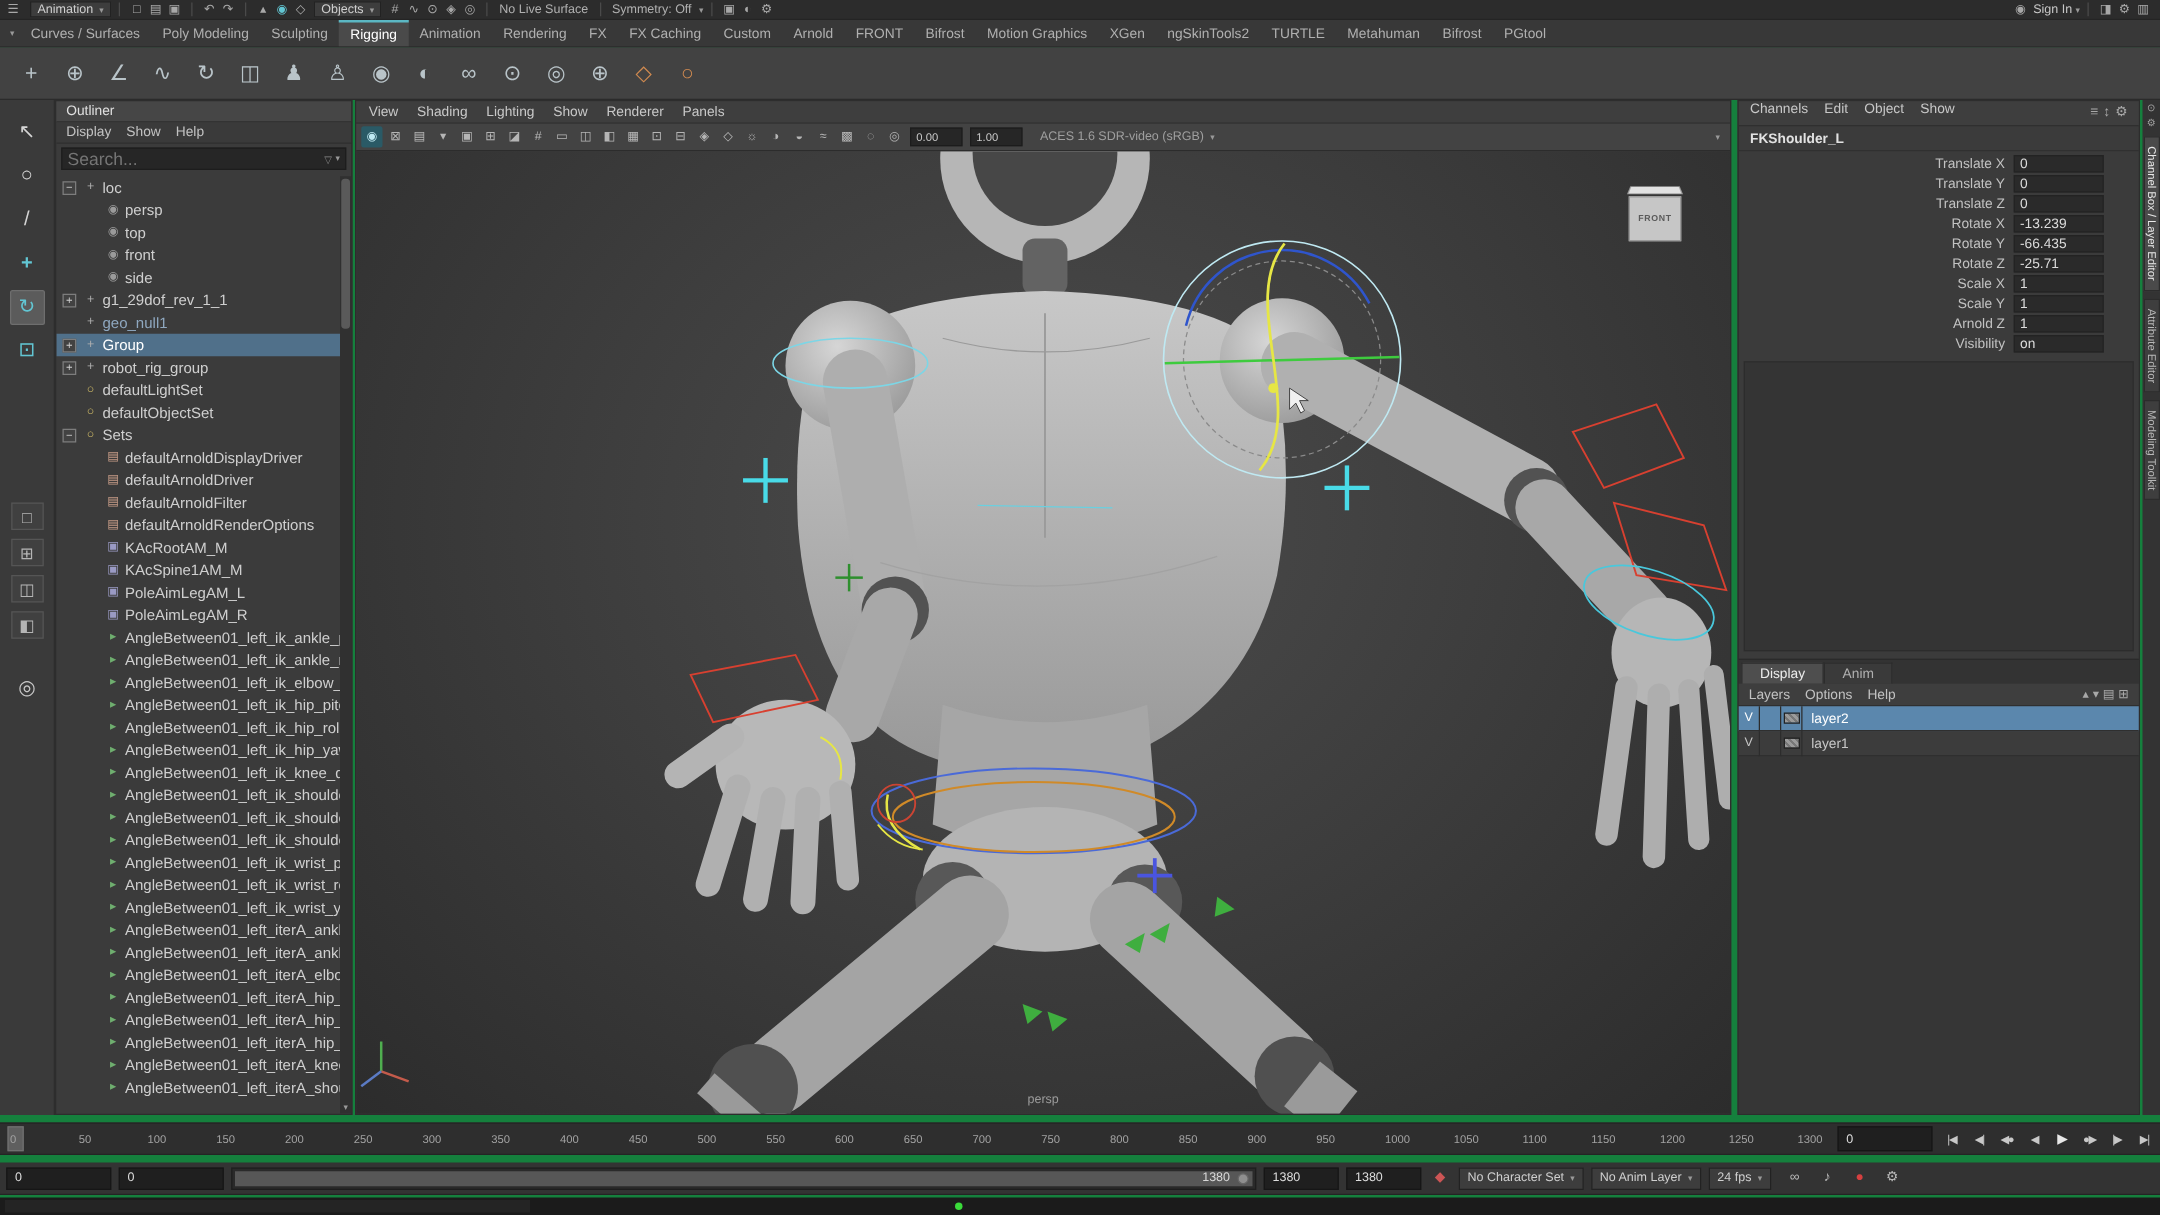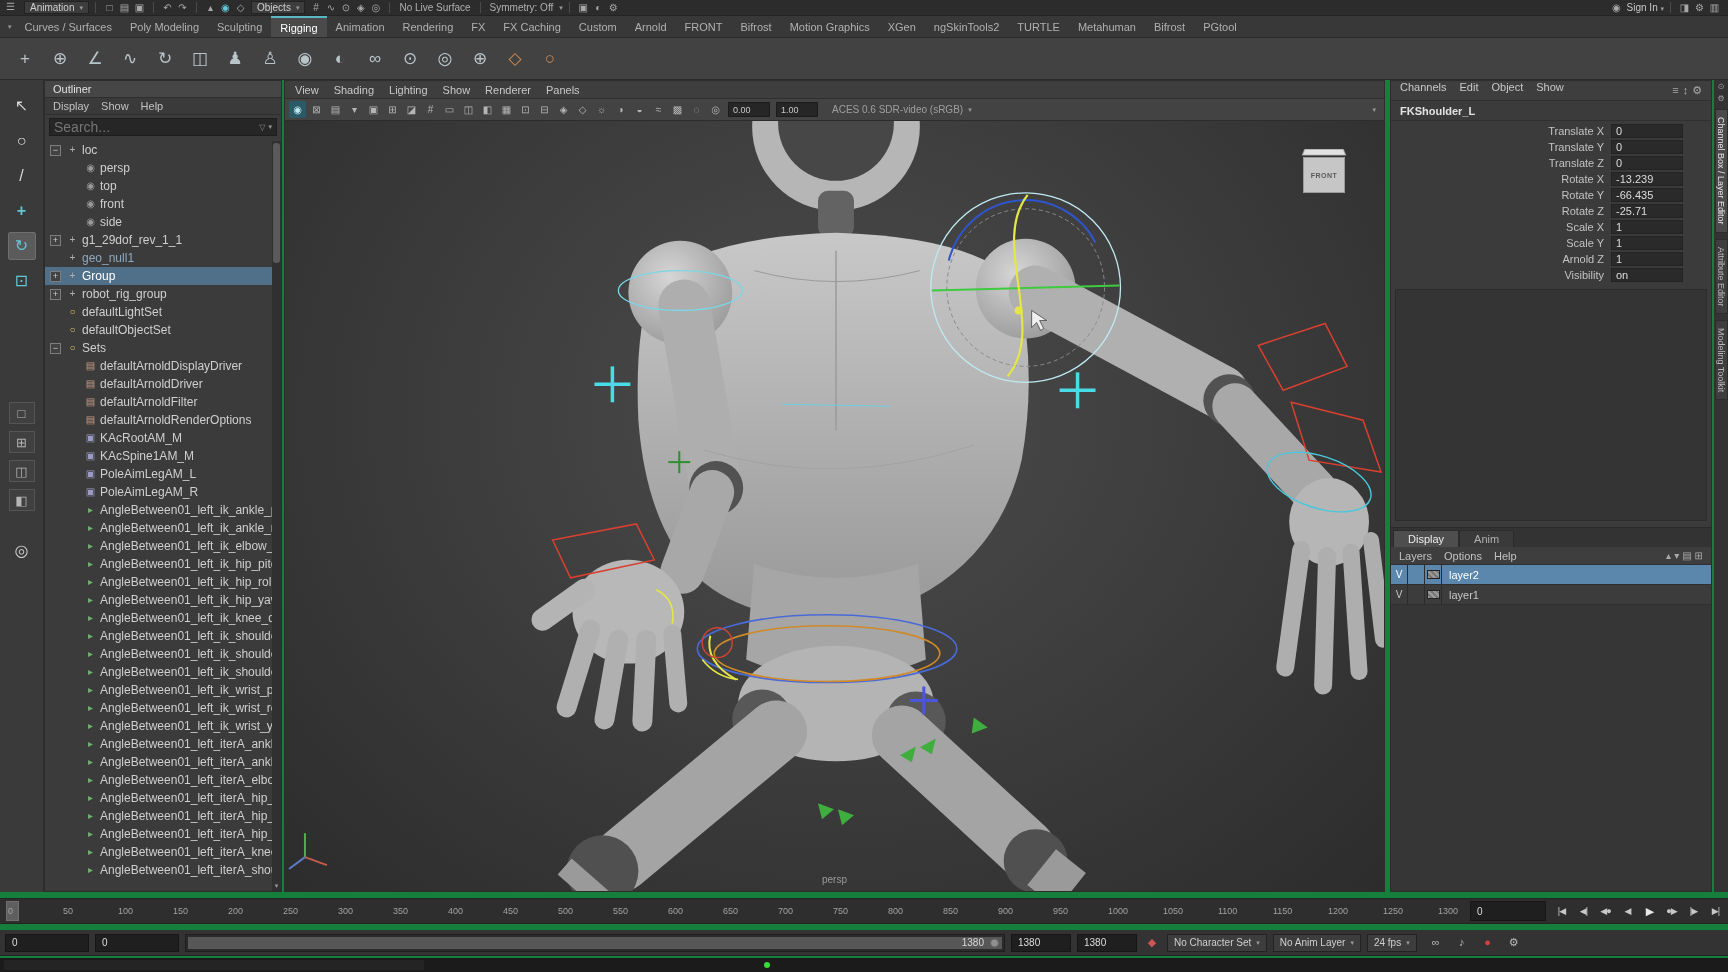--- a/index.html
+++ b/index.html
@@ -607,21 +607,21 @@
           <span class="vp-ico" data-icon="shadows"></span>
           <span class="vp-ico" data-icon="ambient-occlusion"></span>
           <span class="vp-ico" data-icon="motion-blur"></span>
           <span class="vp-ico" data-icon="multisample-aa"></span>
           <span class="vp-ico" data-icon="xray"></span>
           <span class="vp-ico" data-icon="isolate-select"></span>
         </span>
       <span class="vp-field">0.00</span>
       <span class="vp-field">1.00</span>
       <span class="vp-cs">
-        <span>ACES 0.6 SDR-video (sRGB)</span>
+        <span>ACES 1.6 SDR-video (sRGB)</span>
         <span class="caret"></span>
       </span>
       <span class="caret vp-endcaret"></span>
     </div>
     <div class="view3d">
       <svg viewBox="0 0 1101 772" preserveAspectRatio="none">
         <defs>
           <linearGradient id="gBody" x1="0" y1="0" x2="0" y2="1">
             <stop offset="0" stop-color="#c8c8c8"></stop>
               <stop offset="1" stop-color="#989898"></stop>

